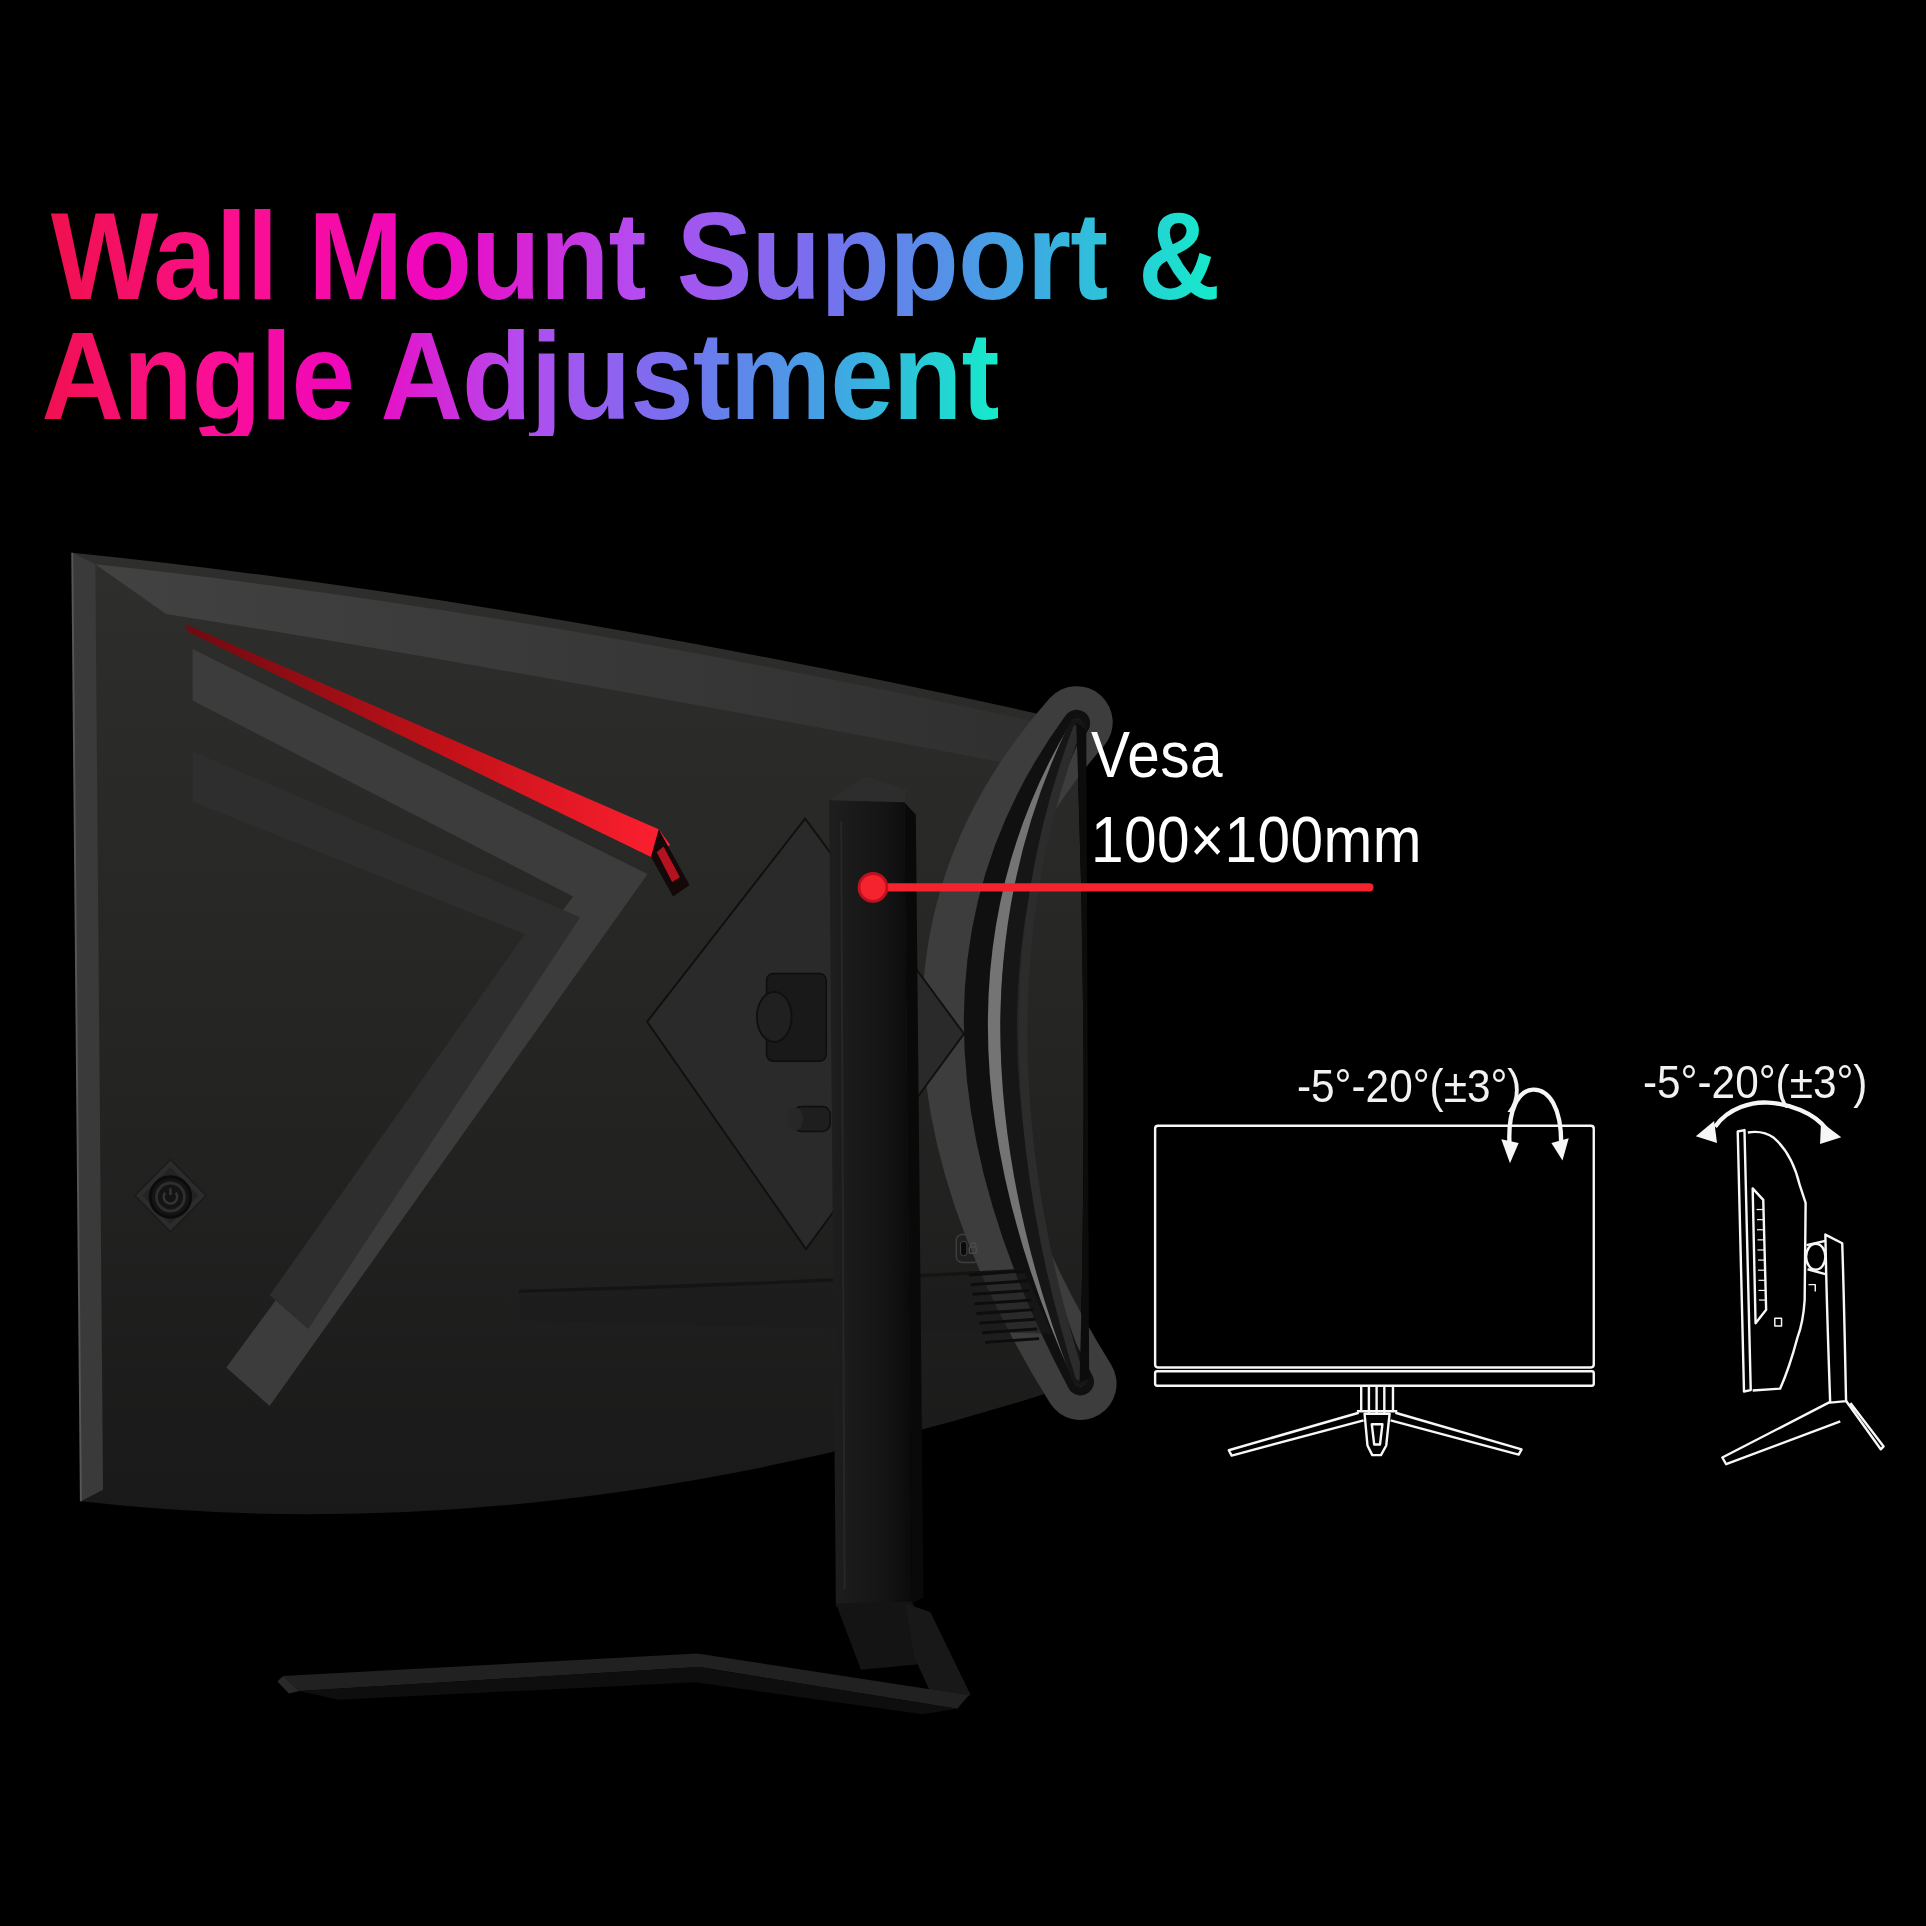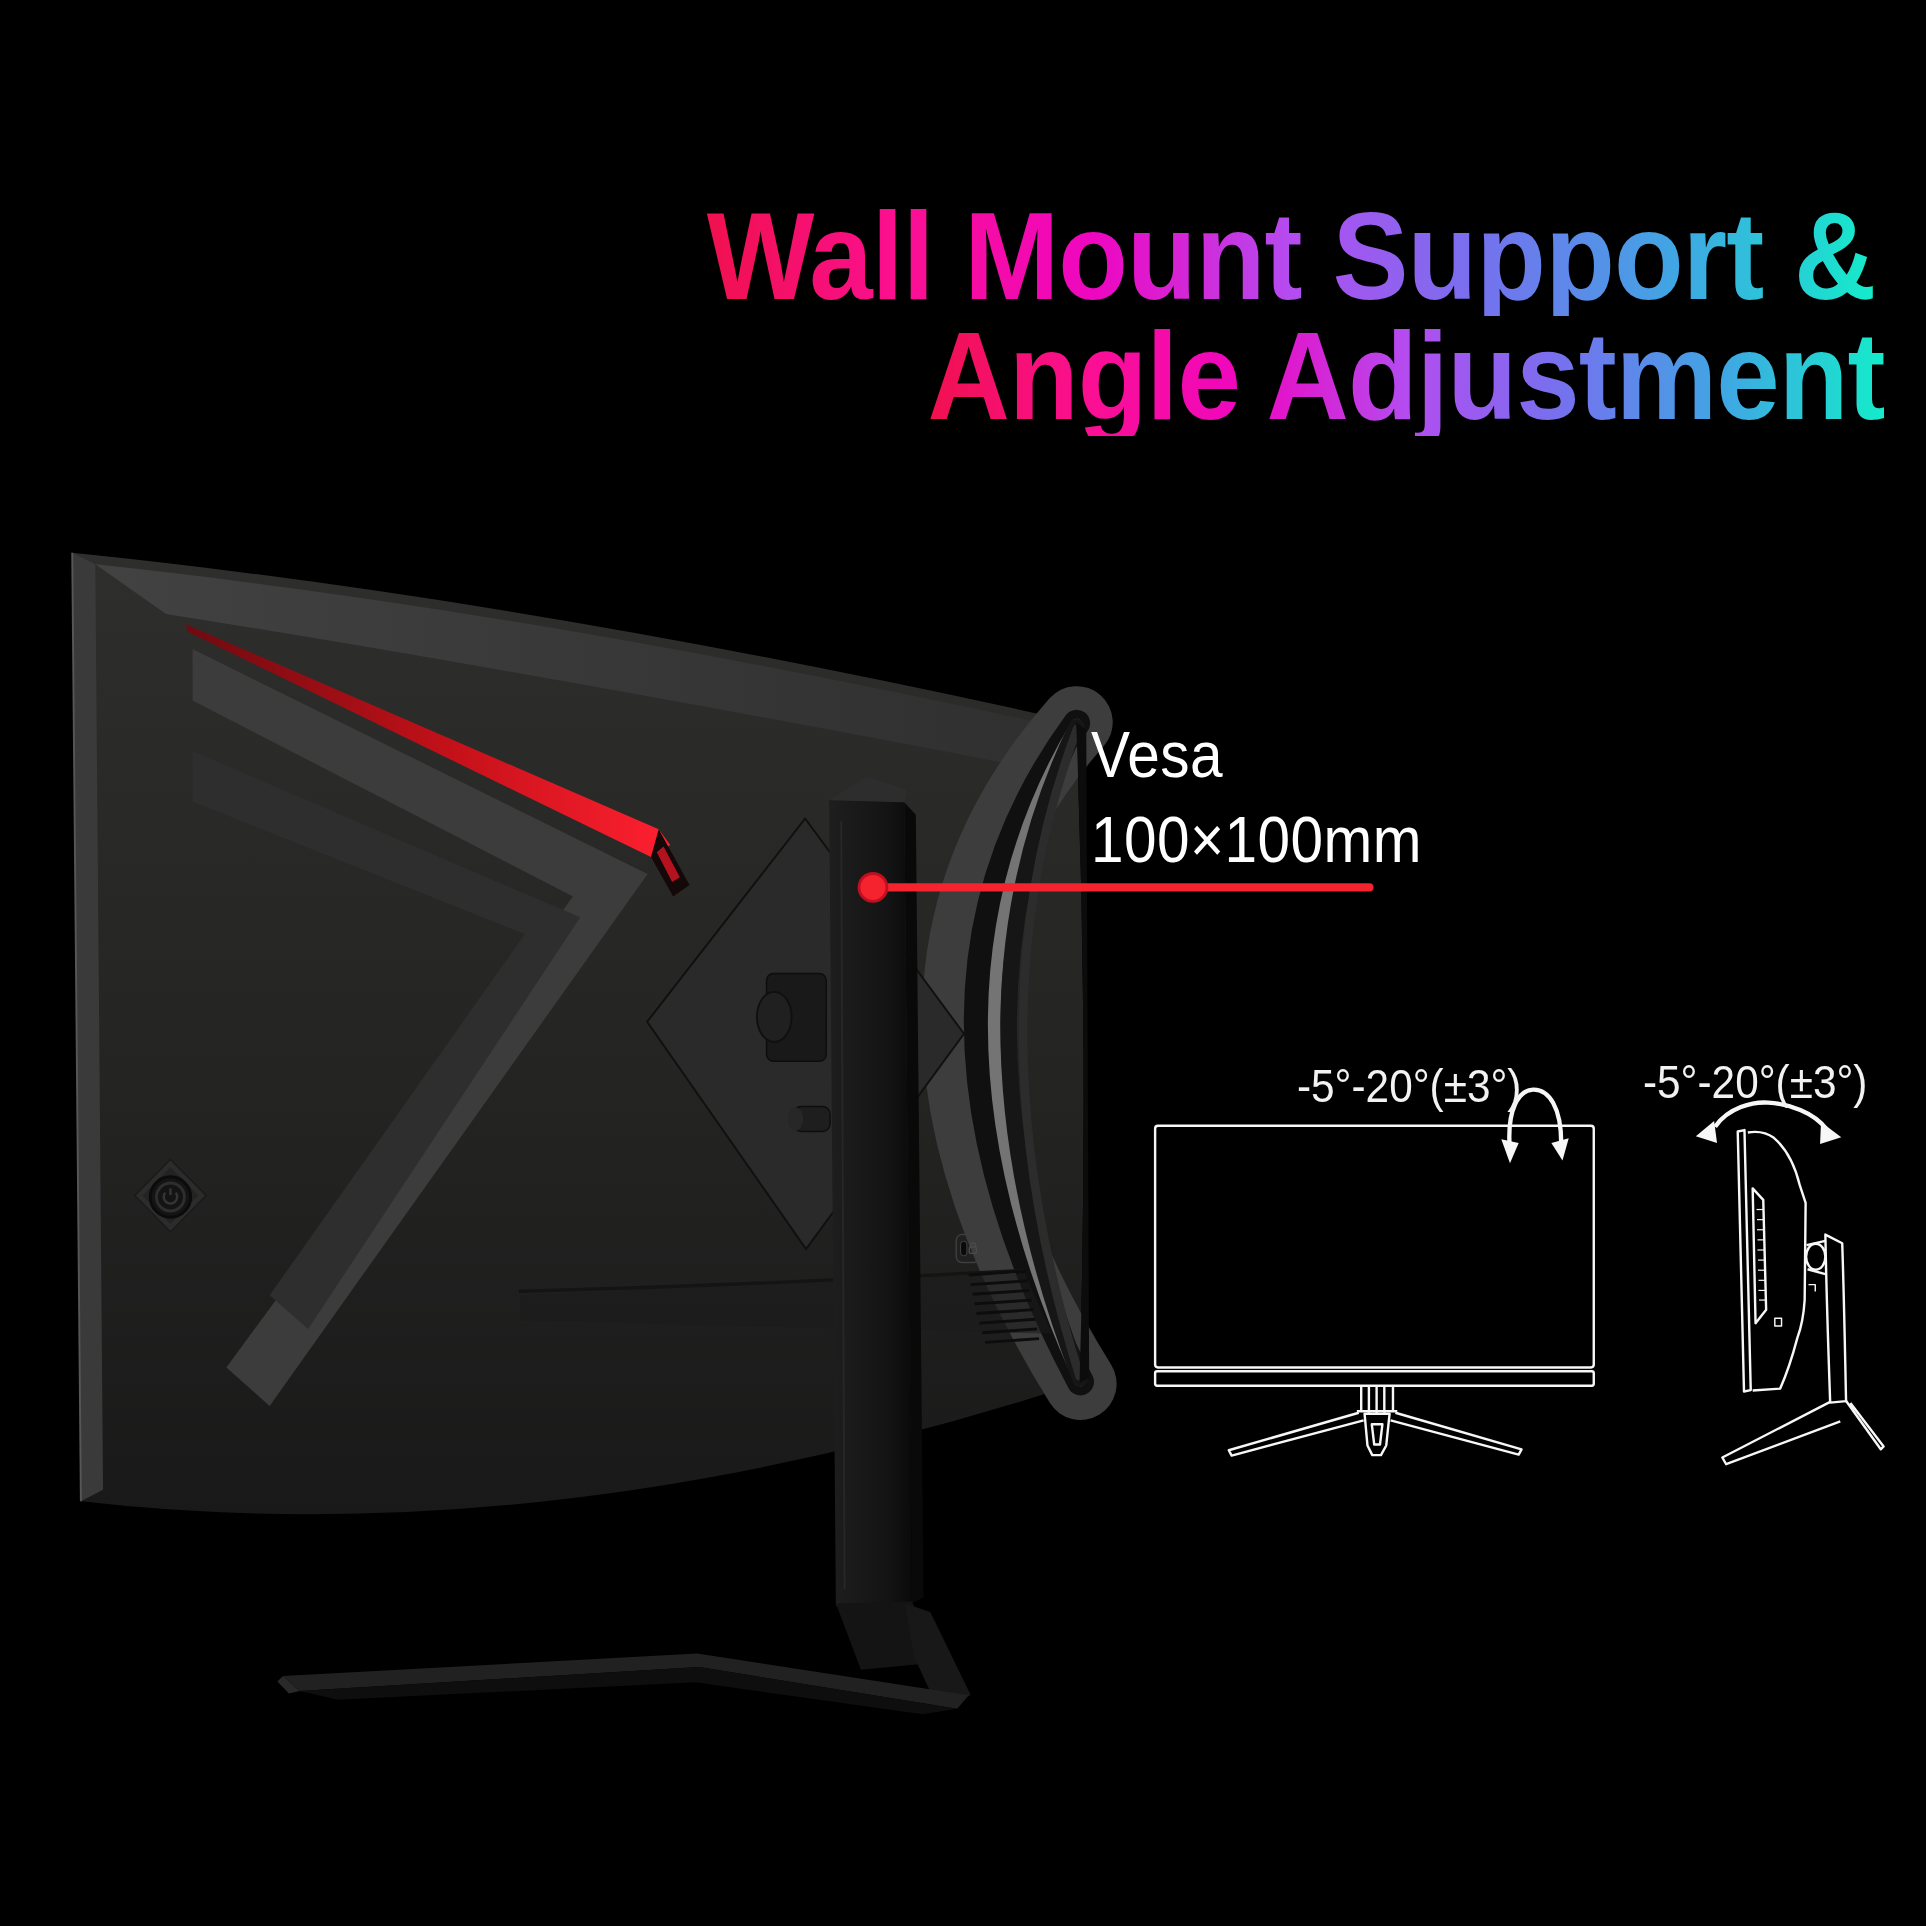--- a/index.html
+++ b/index.html
@@ -5,21 +5,21 @@
   html,body{
     margin:0;padding:0;width:1926px;height:1926px;
     background:#000;overflow:hidden;
     font-family:"Liberation Sans","DejaVu Sans",sans-serif;
   }
   #canvas{position:relative;width:1926px;height:1926px;background:#000;}
 
   
   .title{
     position:absolute;left:0;top:196px;width:1926px;
-    text-align:right;line-height:120px;
+    text-align:left;line-height:120px;
     font-weight:700;font-size:124px;letter-spacing:-1px;
   }
   .title-line{
     display:inline-block;
     transform:scaleX(.92);transform-origin:center;
     background-clip:text;-webkit-background-clip:text;
     color:transparent;-webkit-text-fill-color:transparent;
     
   }
 

